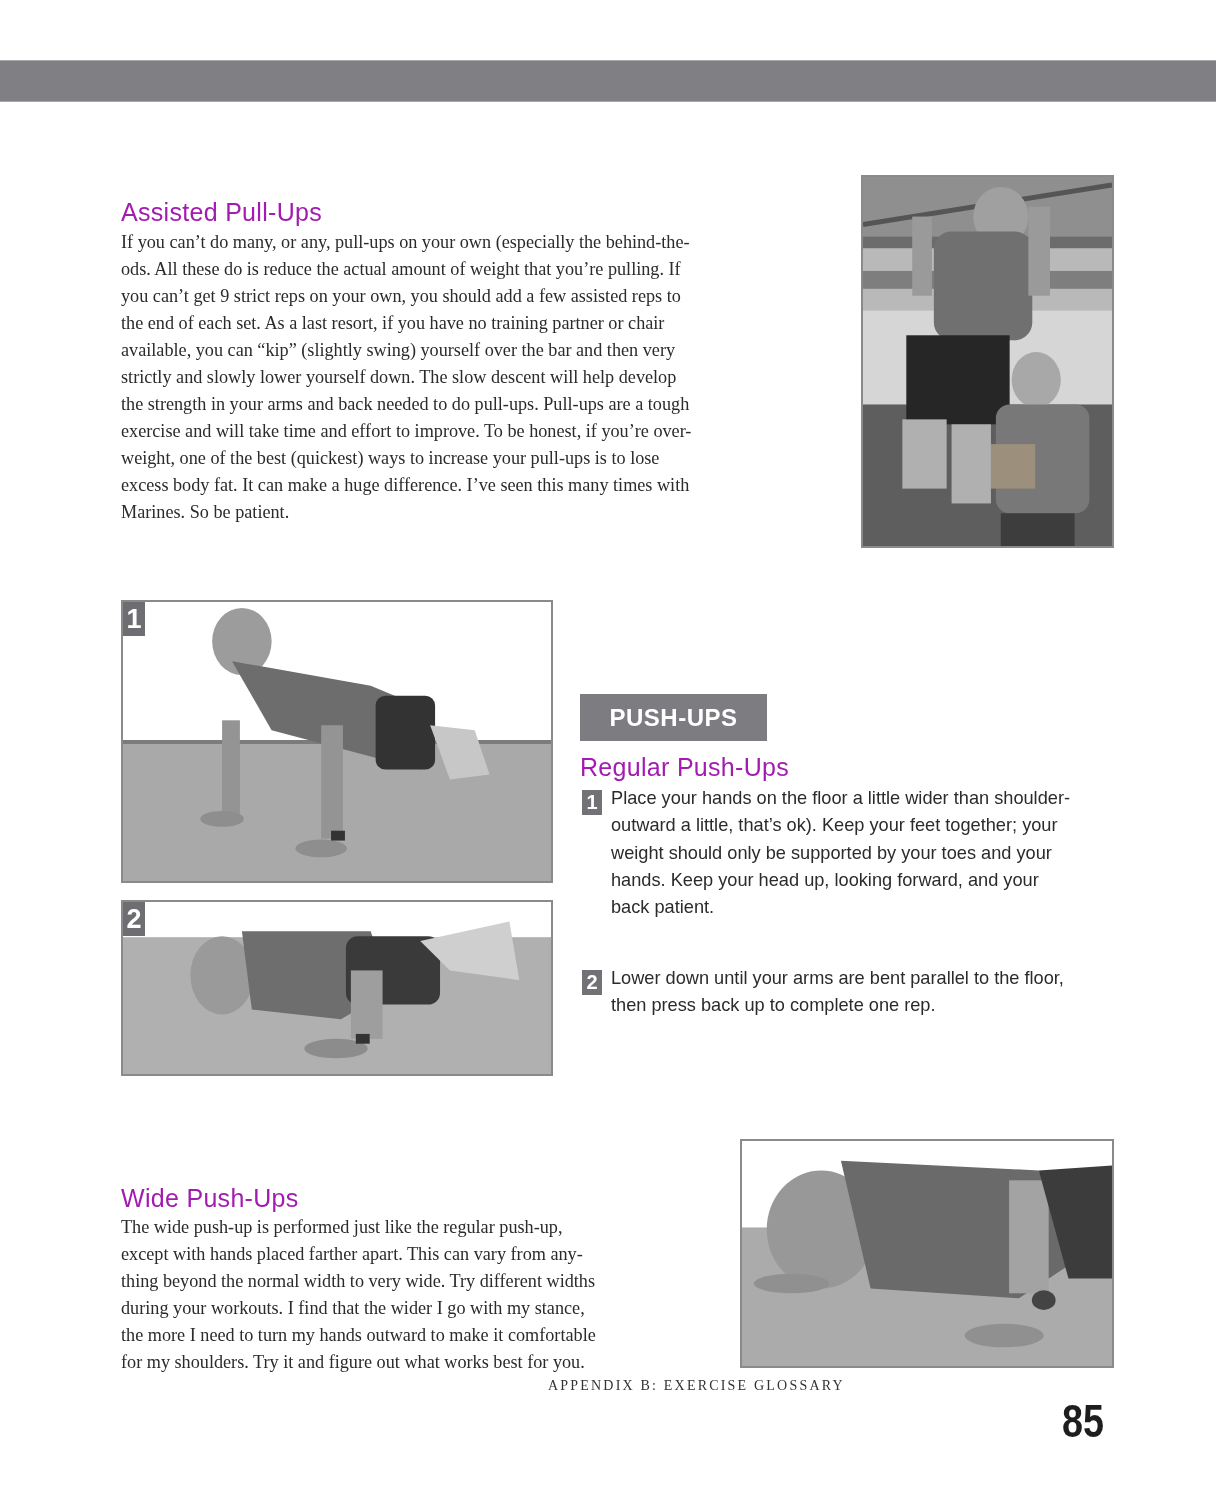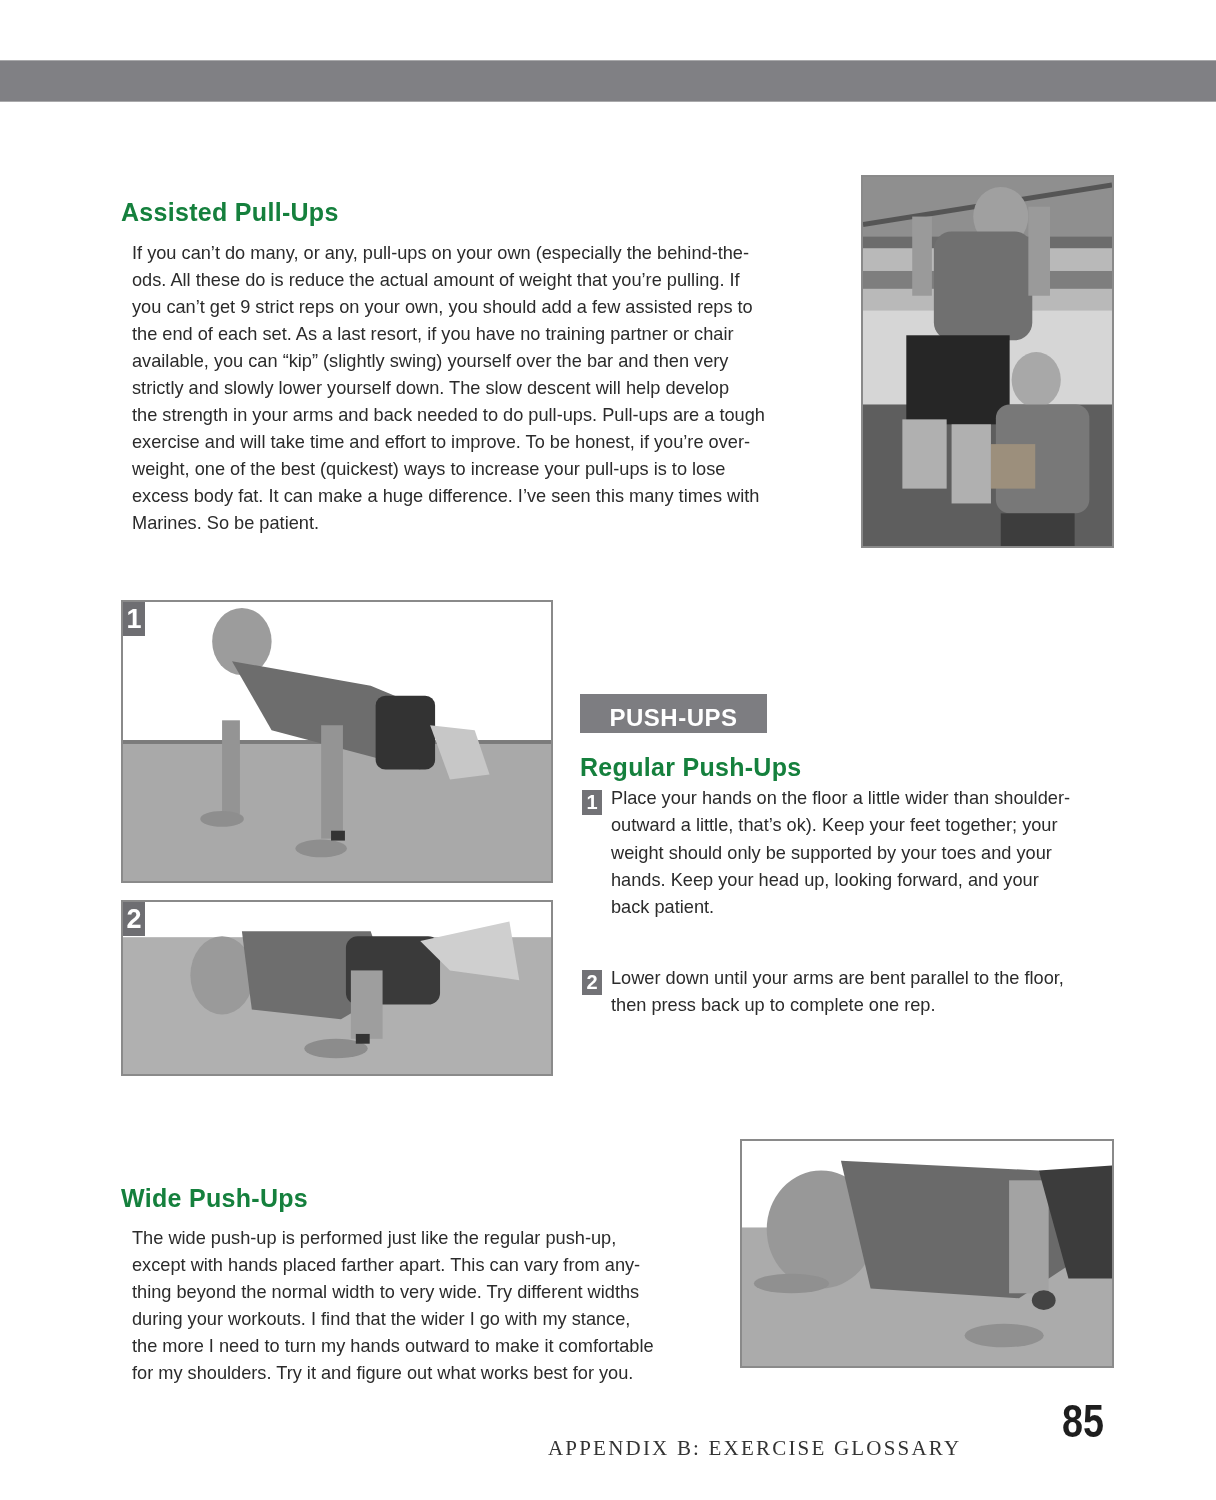--- a/index.html
+++ b/index.html
@@ -2,41 +2,41 @@
 <html><head>
 <meta charset="utf-8">
 <style>
   html, body { margin: 0; padding: 0; background: #ffffff; }
   body { width: 1216px; height: 1500px; position: relative; overflow: hidden;
          font-family: "Liberation Sans", sans-serif; color: #222; }
 
   .top-band { position: absolute; left: 0; top: 60px; width: 1216px; height: 42px;
               background: #808084; border-top: 1px solid #a9a9ab; border-bottom: 1px solid #a9a9ab; box-sizing: border-box; }
 
-  .h2 { position: absolute; font-weight: bold; font-size: 25px; color: #15803d; letter-spacing: 0.3px; margin: 0; line-height: 30px; }
-  .para { position: absolute; font-size: 18.2px; line-height: 27px; color: #2b2b2b; margin: 11px; }
+  .h2 { position: absolute; font-weight: normal; font-size: 25px; color: #a21caf; letter-spacing: 0.3px; margin: 0; line-height: 30px; }
+  .para { position: absolute; font-size: 18.2px; line-height: 27px; color: #2b2b2b; margin: 0; font-family: Liberation Serif, serif; }
   .para span { display: block; white-space: nowrap; }
 
   .photo { position: absolute; border: 2px solid #8a8a8a; box-sizing: border-box; overflow: hidden; }
   .photo svg { display: block; width: 100%; height: 100%; }
 
   .num-badge { position: absolute; left: 0; top: 0; width: 22px; height: 34px; background: #6e6e72;
                color: #fff; font-weight: bold; font-size: 27px; line-height: 34px; text-align: center; }
 
-  .section-tag { position: absolute; left: 580px; top: 694px; width: 187px; height: 39px; background: #7d7d81;
+  .section-tag { position: absolute; left: 580px; top: 694px; width: 187px; height: 47px; background: #7d7d81;
                  color: #fff; font-weight: bold; font-size: 24px; line-height: 47px; text-align: center; letter-spacing: 0.5px; }
 
   .step { position: absolute; left: 580px; }
   .step .step-num { position: absolute; left: 2px; top: 5px; width: 20px; height: 25px; background: #727276;
                     color: #fff; font-weight: bold; font-size: 20px; line-height: 25px; text-align: center; }
   .step .step-text { position: absolute; left: 31px; top: 0; font-size: 18.2px; line-height: 27.3px; color: #2b2b2b; }
   .step .step-text span { display: block; white-space: nowrap; }
 
-  .footer-title { position: absolute; left: 548px; top: 1436px; font-family: "Liberation Serif", serif;
-                  font-size: 21px; letter-spacing: 2.2px; color: #333; }
+  .footer-title { position: absolute; left: 548px; top: 1378px; font-family: "Liberation Serif", serif;
+                  font-size: 14px; letter-spacing: 2.2px; color: #333; }
   .page-number { position: absolute; left: 1062px; top: 1394px; font-family: "Liberation Sans", sans-serif;
                  font-weight: bold; font-size: 46px; color: #1e1e1e; transform: scaleX(0.82); transform-origin: left top; line-height: 54px; }
 </style>
 </head>
 <body>
 
 <div class="top-band"></div>
 
 <h2 class="h2" style="left:121px; top:197px;">Assisted Pull-Ups</h2>
 <div class="para" style="left:121px; top:229px;">

